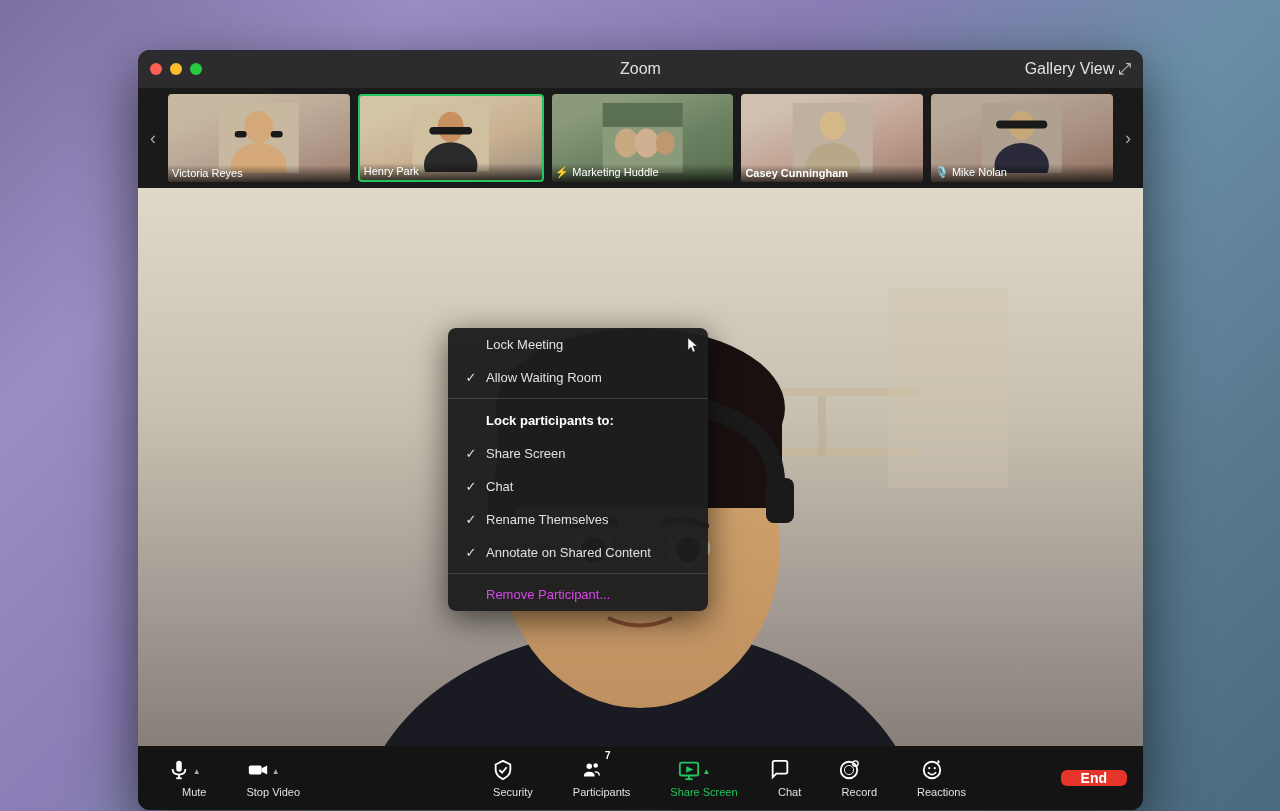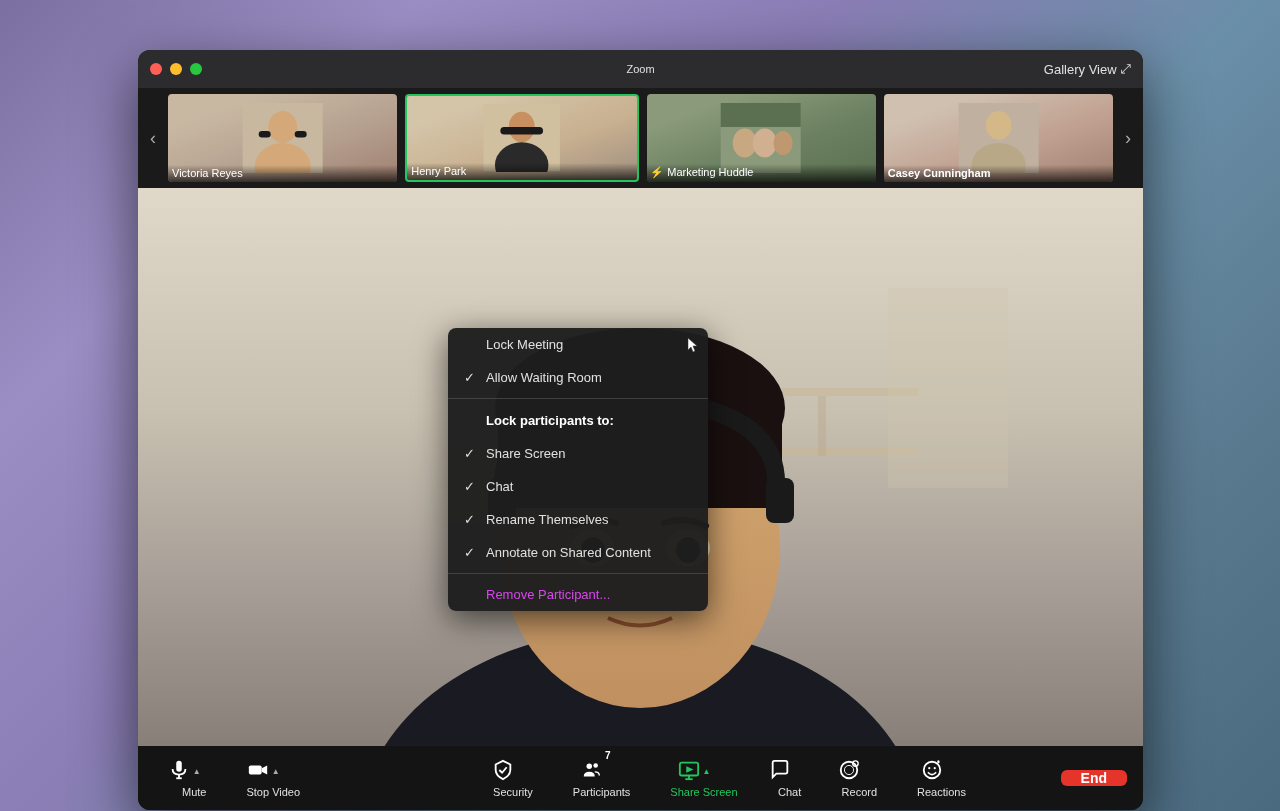--- a/index.html
+++ b/index.html
@@ -44,28 +44,28 @@
     .traffic-light {
       width: 12px;
       height: 12px;
       border-radius: 50%;
     }
     .tl-red { background: #ff5f57; }
     .tl-yellow { background: #ffbd2e; }
     .tl-green { background: #28c840; }
     .titlebar-title {
       color: #e0e0e0;
-      font-size: 11px;
+      font-size: 16px;
       font-weight: 500;
     }
     .gallery-view-btn {
       position: absolute;
       right: 12px;
       color: #e0e0e0;
-      font-size: 13px;
+      font-size: 16px;
       display: flex;
       align-items: center;
       gap: 4px;
       cursor: pointer;
     }
 
     
     .thumbnail-strip {
       height: 100px;
       background: #1a1a1a;
@@ -135,20 +135,21 @@
     
     .person-svg { width: 80%; height: 80%; }
 
     
     .main-video {
       position: relative;
       flex: 1;
       background: linear-gradient(170deg, #d8cfc0 0%, #c8bfb0 30%, #b0a898 60%, #908880 80%, #706860 100%);
       height: calc(760px - 38px - 100px - 64px);
       overflow: hidden;
+      text-align: center;
     }
 
     
     .popup-menu {
       position: absolute;
       left: 310px;
       top: 140px;
       width: 260px;
       background: rgba(30, 30, 30, 0.97);
       border-radius: 8px;
@@ -327,20 +328,34 @@
         <div class="thumb-person">
           <svg viewBox="0 0 100 88" class="person-svg">
             <rect width="100" height="88" fill="#c0b0a0"></rect>
             <ellipse cx="50" cy="28" rx="16" ry="18" fill="#d4b888"></ellipse>
             <ellipse cx="50" cy="78" rx="34" ry="28" fill="#b8a888"></ellipse>
           </svg>
         </div>
         <div class="thumb-label">Casey Cunningham</div>
       </div>
 
+      <div class="thumb thumb-5">
+        <div class="thumb-person">
+          <svg viewBox="0 0 100 88" class="person-svg">
+            <rect width="100" height="88" fill="#b0a090"></rect>
+            <ellipse cx="50" cy="28" rx="16" ry="18" fill="#c8a878"></ellipse>
+            <ellipse cx="50" cy="78" rx="34" ry="28" fill="#2a2a3a"></ellipse>
+            <rect x="18" y="22" width="64" height="10" rx="5" fill="#1a1a1a"></rect>
+          </svg>
+        </div>
+        <div class="thumb-label">
+          <span>🎙️</span>
+          <span>Mike Nolan</span>
+        </div>
+      </div>
 
     </div>
     <div class="strip-nav">›</div>
   </div>
 
   <div class="main-video">
     <div class="bg-landscape">
       <svg viewBox="0 0 1005 558" width="100%" height="100%" preserveAspectRatio="xMidYMid slice">
 
         <rect width="1005" height="558" fill="#e8e0d0"></rect>

